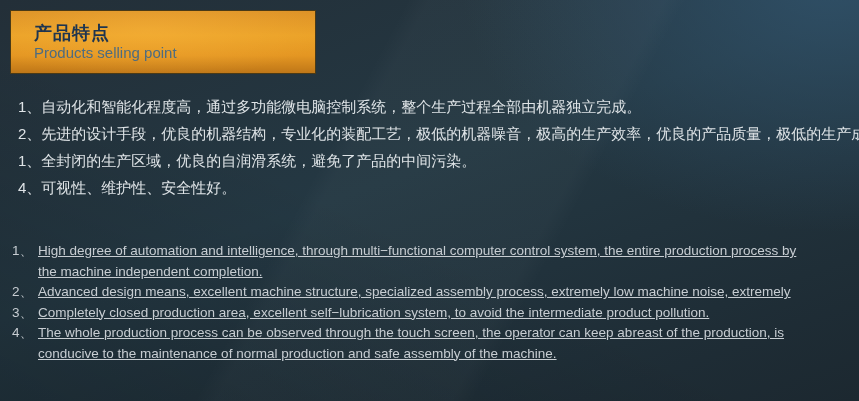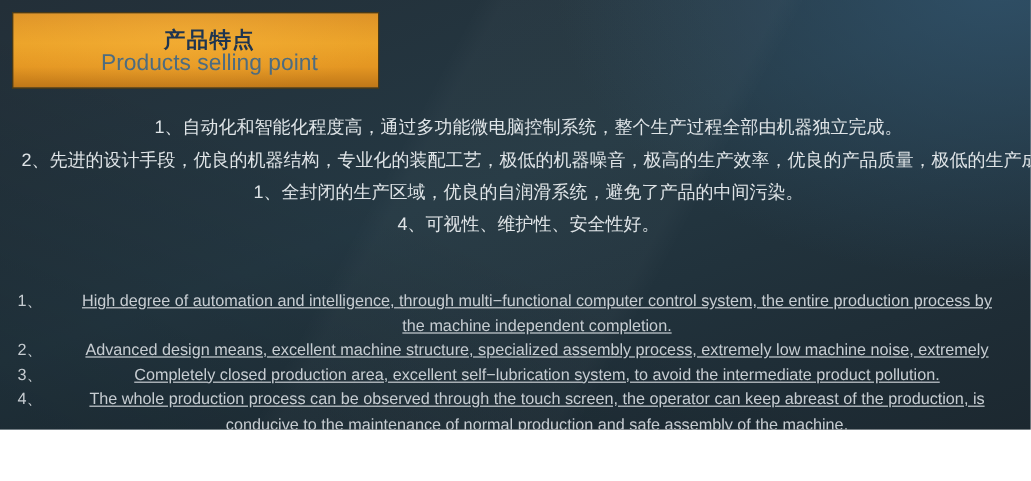--- a/index.html
+++ b/index.html
@@ -6,26 +6,25 @@
     margin: 0;
     padding: 0;
     width: 859px;
     height: 401px;
     overflow: hidden;
     font-family: "Liberation Sans", "DejaVu Sans", sans-serif;
   }
   .slide {
     position: relative;
     width: 859px;
-    height: 358px;
+    height: 401px;
     background:
       radial-gradient(ellipse 620px 420px at 97% -5%, rgba(49, 83, 108, 0.85) 0%, rgba(49, 83, 108, 0) 60%),
       linear-gradient(160deg, #232f38 0%, #243843 45%, #1c2830 100%);
     overflow: hidden;
-    text-align: center;
   }
   .bg-facet {
     position: absolute;
     pointer-events: none;
   }
   .facet-1 {
     left: 0; top: 0; width: 100%; height: 100%;
     background: linear-gradient(118deg, rgba(255,255,255,0) 38%, rgba(255,255,255,0.025) 40%, rgba(255,255,255,0.025) 62%, rgba(255,255,255,0) 64%);
   }
   .facet-2 {
@@ -46,21 +45,21 @@
     padding: 12px 0 0 23px;
   }
   .title-zh {
     font-size: 18px;
     font-weight: bold;
     color: #1e3550;
     letter-spacing: 1px;
     line-height: 21px;
   }
   .title-en {
-    font-size: 19px;
+    font-size: 15px;
     color: #4d6c80;
     line-height: 18px;
   }
   .zh-list {
     position: absolute;
     left: 18px;
     top: 93px;
     width: 845px;
     color: #dfe4e7;
     font-size: 15px;

